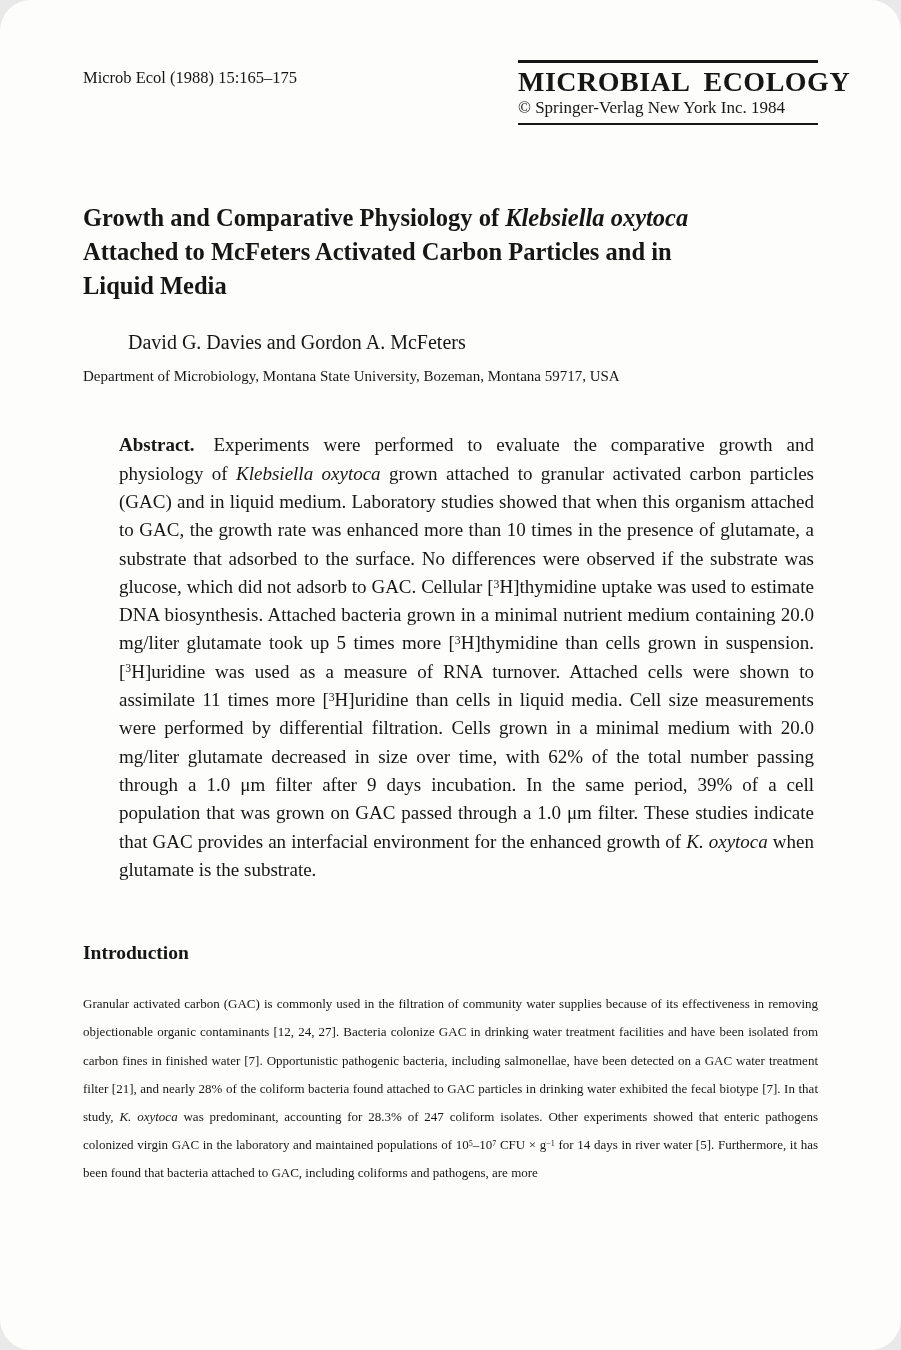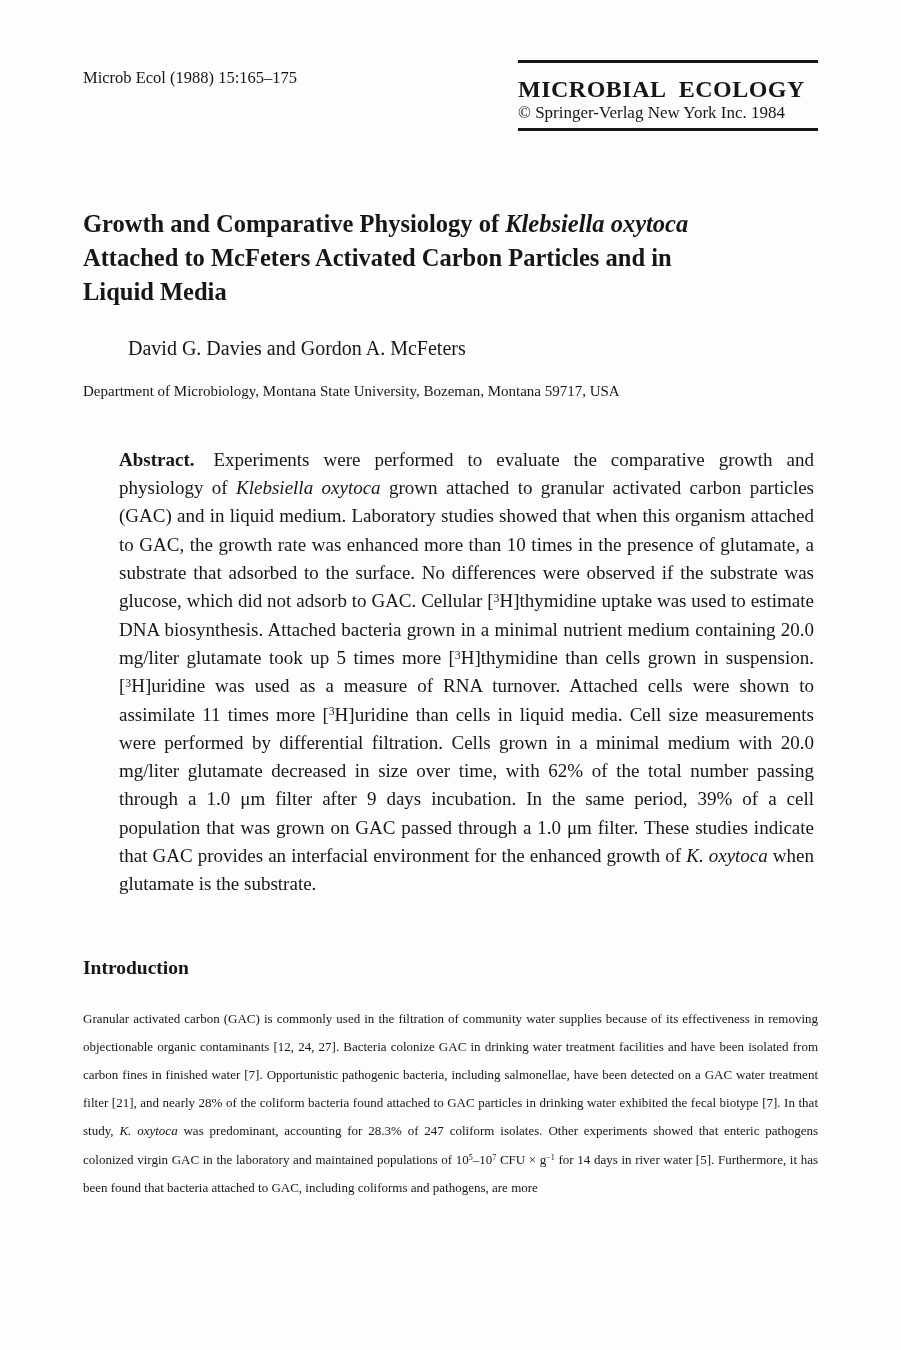--- a/index.html
+++ b/index.html
@@ -11,60 +11,61 @@
     position: relative;
     width: 901px;
     height: 1350px;
     margin: 0 auto;
     background: #fdfdfc;
     color: #161616;
     font-family: "Liberation Serif", "DejaVu Serif", serif;
     box-sizing: border-box;
     padding: 60px 83px 8px 83px;
     overflow: hidden;
+    border-radius: 31px;
   }
 
   
   .masthead {
     display: flex;
     justify-content: space-between;
     align-items: flex-start;
   }
   .citation {
     font-size: 16.5px;
     padding-top: 8px;
     white-space: nowrap;
   }
   .journal-block { width: 300px; }
   .rule { height: 2.5px; background: #161616; }
   .journal-name {
-    font-size: 24px;
+    font-size: 28px;
     font-weight: 700;
     letter-spacing: 0.5px;
     word-spacing: 7px;
     line-height: 1.12;
-    margin-top: 13px;
+    margin-top: 3px;
     white-space: nowrap;
   }
   .copyright {
     font-size: 17px;
     margin: 1px 0 5px 0;
     white-space: nowrap;
   }
 
   
   .title {
     font-size: 24.5px;
     line-height: 34px;
     font-weight: 700;
     margin: 76px 0 9px 0;
   }
   .title i { font-style: italic; }
   .authors { font-size: 20px; margin-top: 28px; margin-left: 45px; }
-  .affiliation { font-size: 15px; margin-top: 23px; }
+  .affiliation { font-size: 15px; margin-top: 14px; }
 
   
   .abstract {
     width: 695px;
     margin: 46px 0 0 36px;
     font-size: 19px;
     line-height: 28.3px;
     text-align: justify;
     hyphens: auto;
     -webkit-hyphens: auto;

